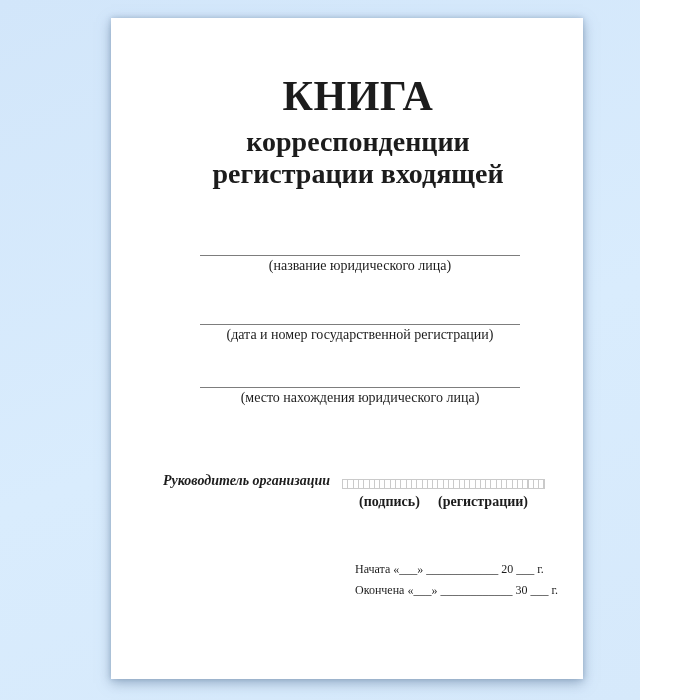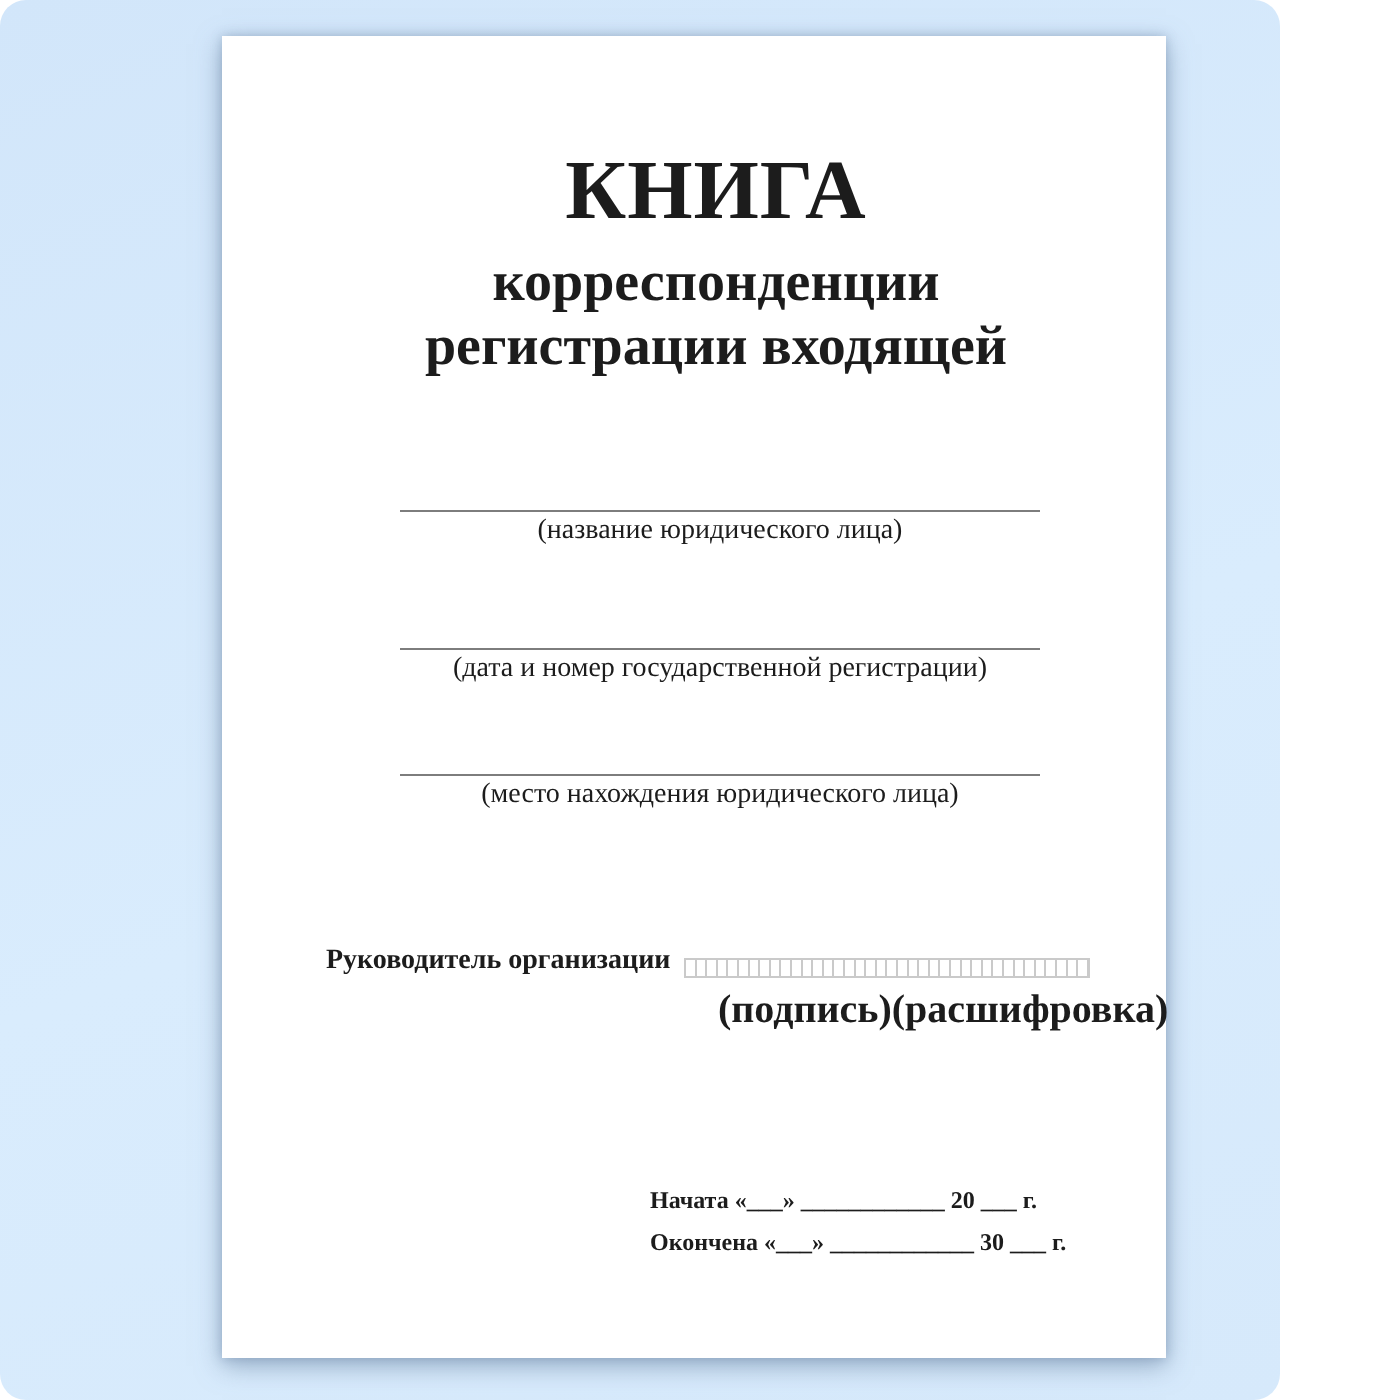--- a/index.html
+++ b/index.html
@@ -5,21 +5,20 @@
   html, body { margin: 0; padding: 0; }
   body {
     width: 700px; height: 700px;
     overflow: hidden;
     font-family: "Liberation Serif", "DejaVu Serif", serif;
   }
   .stage {
     position: relative;
     width: 640px; height: 700px;
     background: linear-gradient(160deg, #d2e6fa 0%, #d9ecfd 55%, #d6e9fb 100%);
-    border-radius: 13px;
   }
   .paper {
     position: absolute;
     left: 111px; top: 18px;
     width: 472px; height: 661px;
     background: #ffffff;
     box-shadow: 0 4px 12px rgba(96, 124, 156, 0.55), 0 0 5px rgba(96, 124, 156, 0.35);
     color: #1c1c1c;
   }
   .title-block {
@@ -54,51 +53,51 @@
   .field-1 { top: 237px; }
   .field-2 { top: 306px; }
   .field-3 { top: 369px; }
   .sig-label {
     position: absolute;
     left: 52px; top: 456px;
     font-size: 14px;
     font-weight: bold;
     line-height: 1;
     white-space: nowrap;
+    font-style: italic;
   }
   .sig-cells {
     position: absolute;
     left: 231px; top: 461px;
     width: 203px; height: 10px;
     box-sizing: border-box;
     border-top: 1px solid #cacaca;
     border-bottom: 1px solid #cacaca;
     border-right: 1px solid #cacaca;
     background-image: repeating-linear-gradient(90deg, #cacaca 0 1px, transparent 1px 5.3px);
   }
   .sig-captions {
     position: absolute;
     left: 231px; top: 476px;
     width: 203px;
     box-sizing: border-box;
     padding: 0 17px;
     display: flex;
     justify-content: space-between;
-    font-size: 20px;
+    font-size: 14px;
     font-weight: bold;
     line-height: 1.15;
   }
   .dates {
     position: absolute;
-    left: 214px; top: 541px;
+    left: 244px; top: 541px;
     font-size: 12px;
-    font-weight: bold;
+    font-weight: normal;
     line-height: 21px;
     white-space: nowrap;
-    margin-top: 31px;
   }
 </style>
 </head>
 <body>
 
 <div class="stage">
   <div class="paper">
 
     <div class="title-block">
       <div class="title">КНИГА</div>
@@ -117,21 +116,21 @@
     </div>
 
     <div class="field field-3">
       <span class="field-label">(место нахождения юридического лица)</span>
     </div>
 
     <div class="sig-label">Руководитель организации</div>
     <div class="sig-cells"></div>
     <div class="sig-captions">
       <span>(подпись)</span>
-      <span>(расшифровка)</span>
+      <span>(регистрации)</span>
     </div>
 
     <div class="dates">
       <div>Начата «___» ____________ 20 ___ г.</div>
       <div>Окончена «___» ____________ 30 ___ г.</div>
     </div>
 
   </div>
 </div>
 

